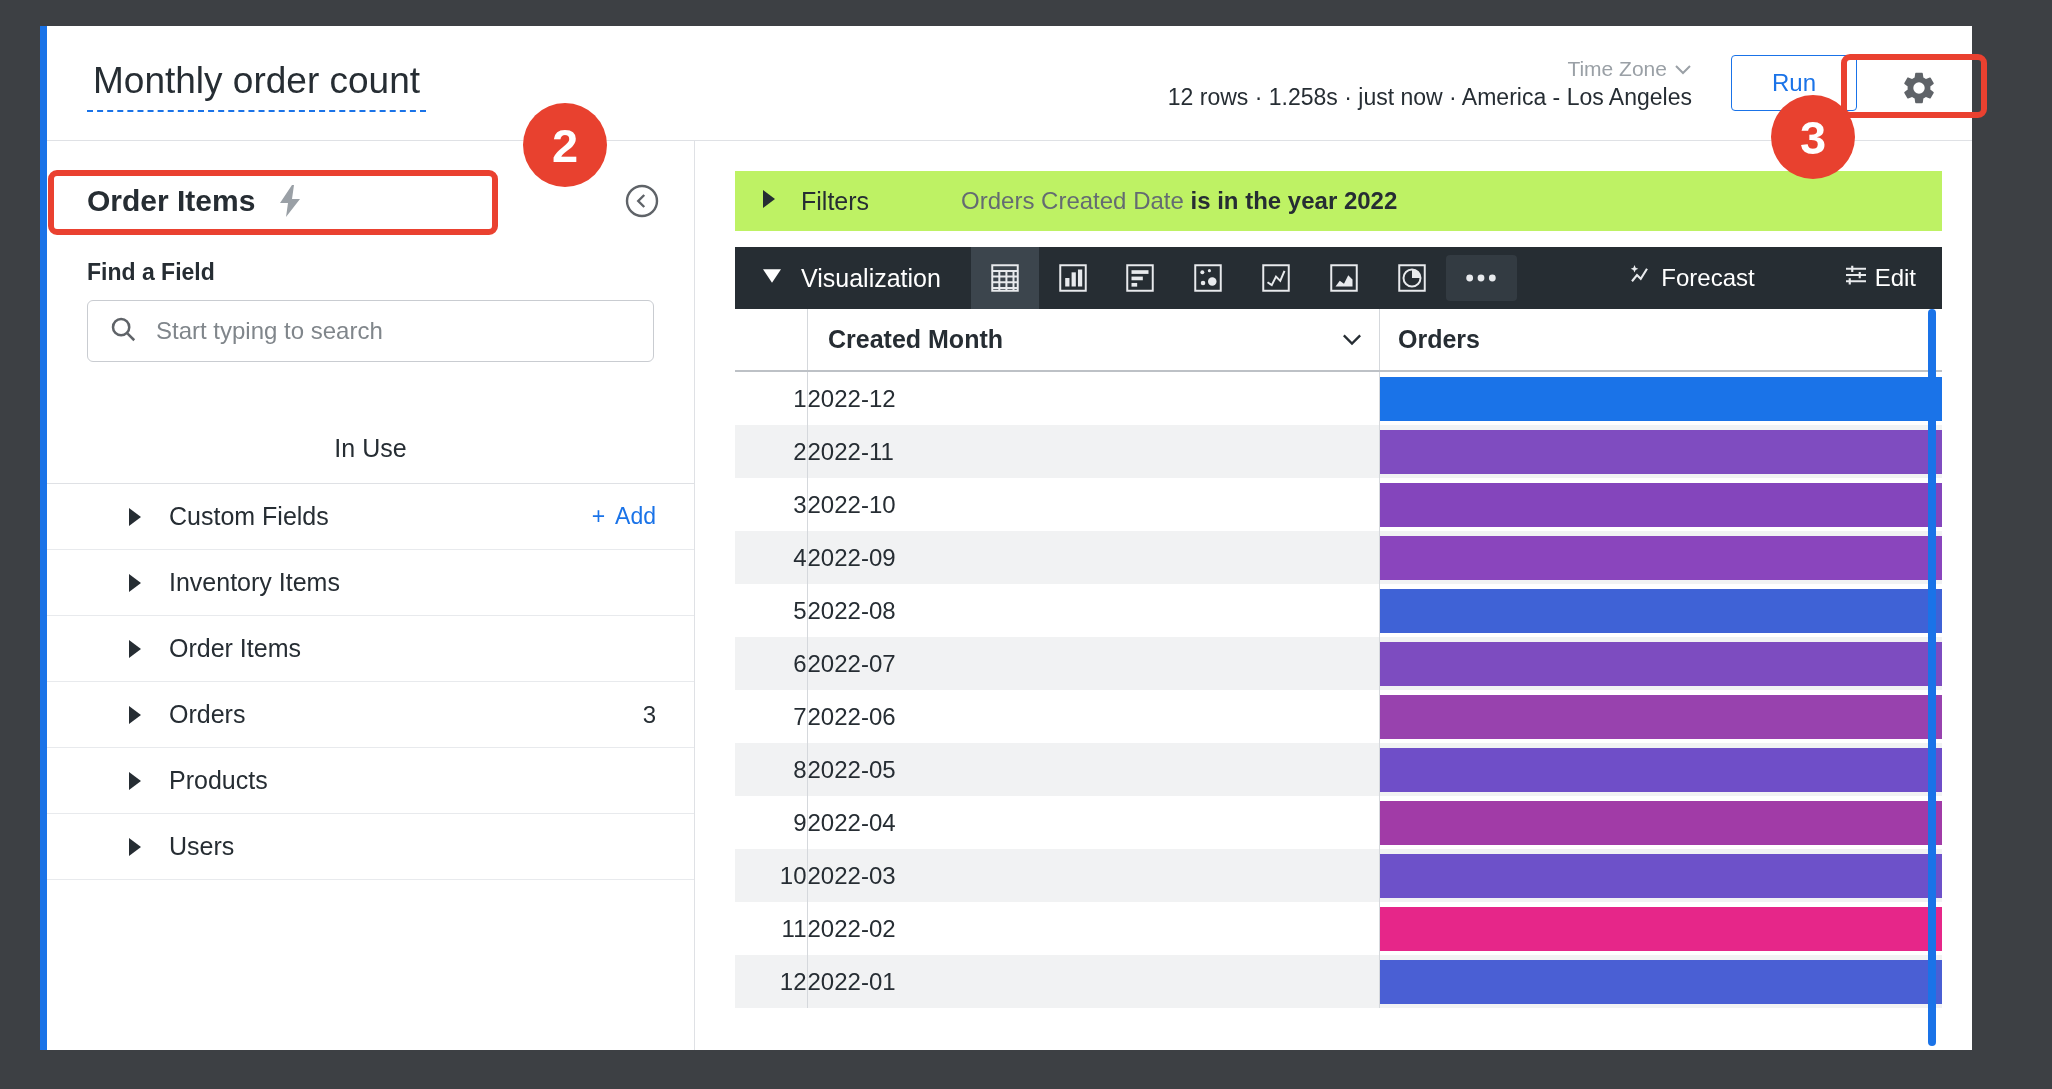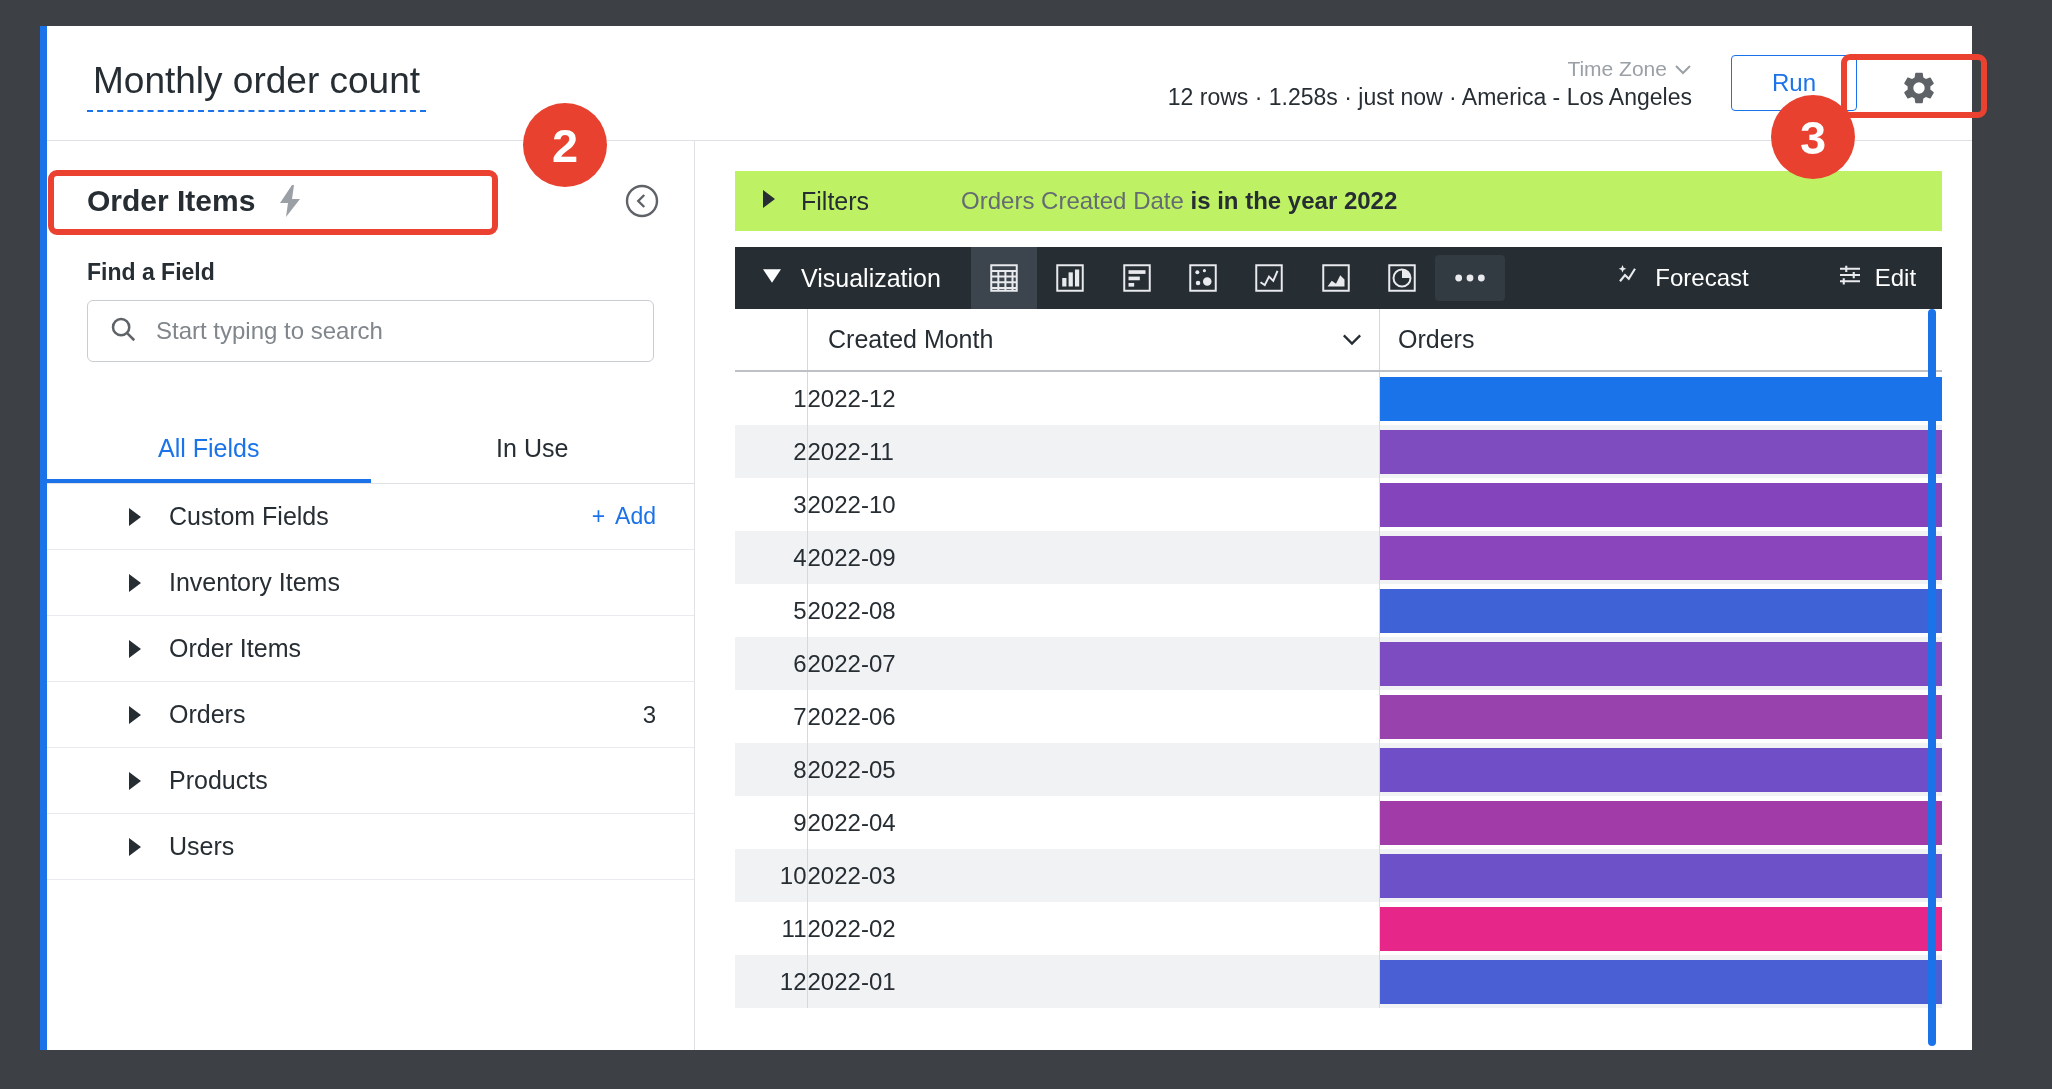--- a/index.html
+++ b/index.html
@@ -199,35 +199,35 @@
   .viz-icon-btn {
     width: 70px; display:flex; align-items:center; justify-content:center;
     cursor: pointer;
   }
   .viz-icon-btn.active { background: #3c454d; }
   #viz-more {
     width: 74px; display:flex;align-items:center;justify-content:center;
     cursor:pointer; border-radius:4px; background:#333b42; margin:8px 0;
   }
   .viz-action {
-    display: flex; align-items: center; gap: 10px;
+    display: flex; align-items: center; gap: 4px;
     color: #fff; font-size: 24px; cursor: pointer;
   }
   #forecast-action { margin-left: 110px; }
   #edit-action { margin-left: 86px; margin-right: 26px; }
 
   
   #table-area { flex: 1 1 auto; min-height: 0; position: relative; overflow: hidden; }
   table#results { border-collapse: collapse; width: 100%; table-layout: fixed; }
   table#results th, table#results td { padding: 0; }
   th.th-idx, td.td-idx { width: 72px; }
   th.th-month, td.td-month { width: 572px; }
   .th-row th {
     height: 62px;
-    font-size: 25px; color: #262d33; font-weight: normal;
+    font-size: 25px; color: #262d33; font-weight: bold;
     text-align: left; vertical-align: middle;
     border-bottom: 2px solid #bdc1c6;
   }
   .th-month-inner, .th-orders-inner { display:flex; align-items:center; height:100%; }
   .th-month-inner { border-left: 1px solid #d5d8dc; padding-left: 20px; }
   .th-orders-inner { border-left: 1px solid #d5d8dc; padding-left: 18px; }
   .th-sort { margin-left: auto; margin-right: 16px; display:flex; cursor:pointer; }
   tbody tr { height: 53px; }
   tbody tr.alt { background: #f1f2f3; }
   td.td-idx { font-size: 24px; color: #262d33; text-align: right; padding-right: 16px; vertical-align: middle; }
@@ -320,21 +320,20 @@
         <span>
           <svg width="30" height="30" viewBox="0 0 24 24" fill="none" stroke="#5f6368" stroke-width="2">
             <circle cx="10.5" cy="10.5" r="6.5"></circle>
               <path d="M15.5 15.5L21 21"></path>
           </svg>
         </span>
         <input id="search-input" type="text" placeholder="Start typing to search" style="">
       </div>
 
       <div id="field-tabs">
-        <div class="field-tab active">All Fields</div>
         <div class="field-tab">In Use</div>
       </div>
 
       <div id="field-groups">
           <div class="field-row">
             <span class="tri">
               <svg width="16" height="18" viewBox="0 0 10 12">
                 <path d="M1 0l8 6-8 6z" fill="#262d33"></path>
               </svg>
             </span>

